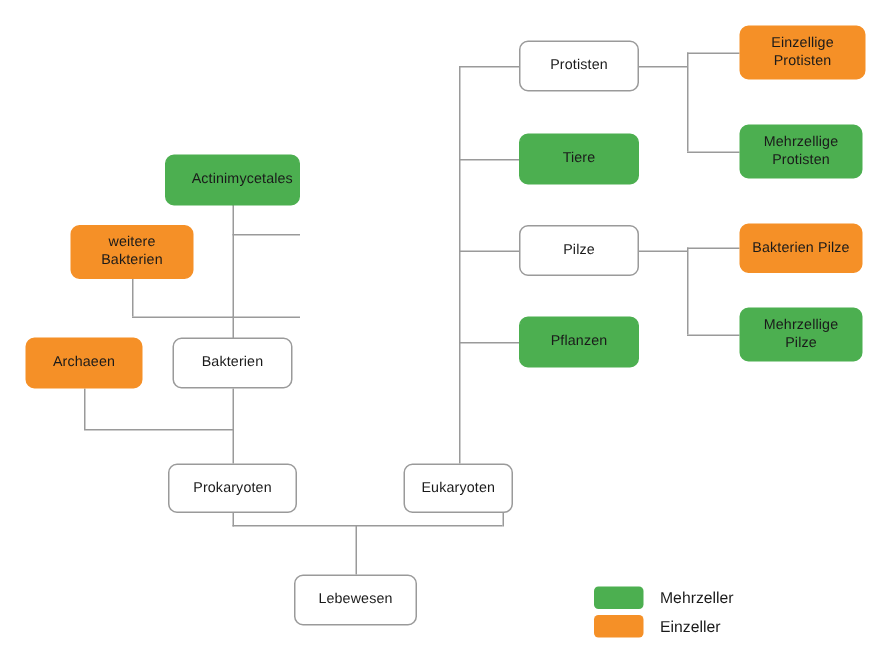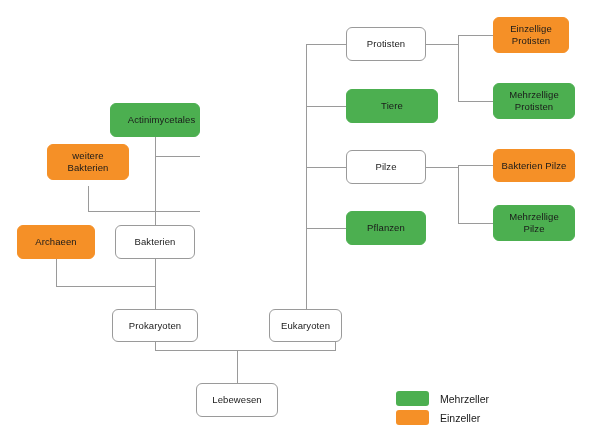--- a/index.html
+++ b/index.html
@@ -121,21 +121,21 @@
 
   <div class="edge h" style="left:426px; top:167px; width:32px;"></div>
   <div class="edge v" style="left:458px; top:165px; height:58px;"></div>
   <div class="edge h" style="left:458px; top:165px; width:35px;"></div>
   <div class="edge h" style="left:458px; top:223px; width:35px;"></div>
 
   <div class="node green" style="left:110px; top:103px; width:90px; height:34px;padding-left:16px;">
     <span class="lbl">Actinimycetales</span>
   </div>
 
-  <div class="node orange" style="left:47px; top:144px; width:82px; height:36px;">
+  <div class="node orange" style="left:47px; top:150px; width:82px; height:36px;">
     <span class="lbl">weitere
 Bakterien</span>
   </div>
 
 
 
   <div class="node orange" style="left:17px; top:225px; width:78px; height:34px;">
     <span class="lbl">Archaeen</span>
   </div>
 
@@ -152,33 +152,33 @@
   </div>
 
   <div class="node plain" style="left:196px; top:383px; width:82px; height:34px;">
     <span class="lbl">Lebewesen</span>
   </div>
 
   <div class="node plain" style="left:346px; top:27px; width:80px; height:34px;">
     <span class="lbl">Protisten</span>
   </div>
 
-  <div class="node green" style="left:346px; top:89px; width:92px; height:34px;border-radius:6px;">
+  <div class="node green" style="left:346px; top:89px; width:80px; height:34px;border-radius:6px;">
     <span class="lbl">Tiere</span>
   </div>
 
   <div class="node plain" style="left:346px; top:150px; width:80px; height:34px;">
     <span class="lbl">Pilze</span>
   </div>
 
   <div class="node green" style="left:346px; top:211px; width:80px; height:34px;">
     <span class="lbl">Pflanzen</span>
   </div>
 
-  <div class="node orange" style="left:493px; top:17px; width:76px; height:36px;">
+  <div class="node orange" style="left:493px; top:17px; width:84px; height:36px;">
     <span class="lbl">Einzellige
 Protisten</span>
   </div>
 
   <div class="node green" style="left:493px; top:83px; width:82px; height:36px;">
     <span class="lbl">Mehrzellige
 Protisten</span>
   </div>
 
   <div class="node orange" style="left:493px; top:149px; width:82px; height:33px;">

